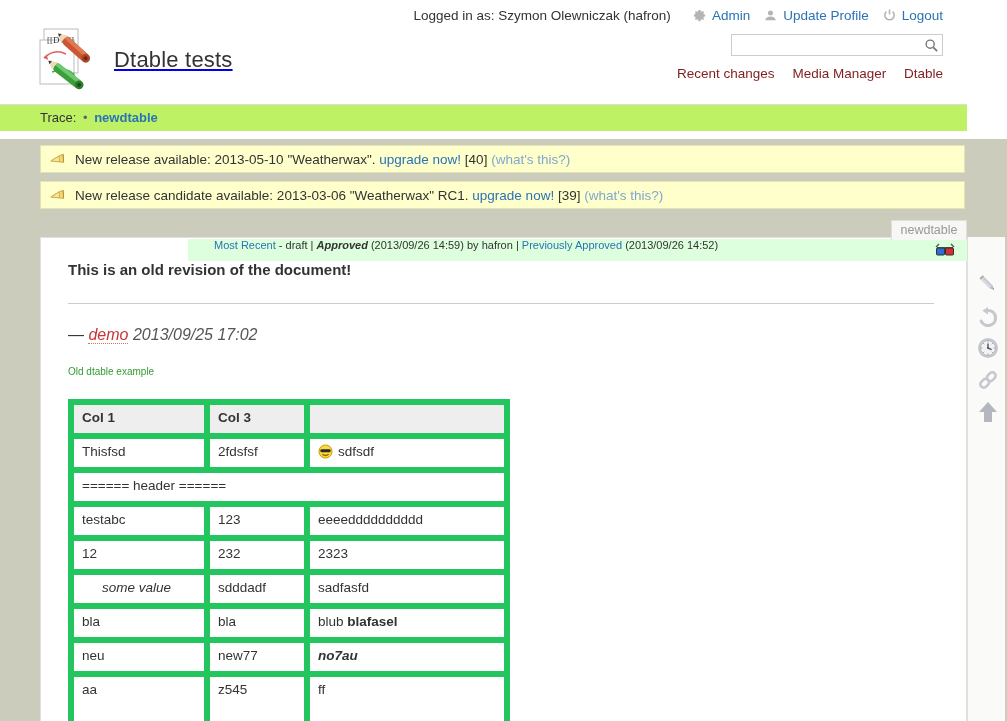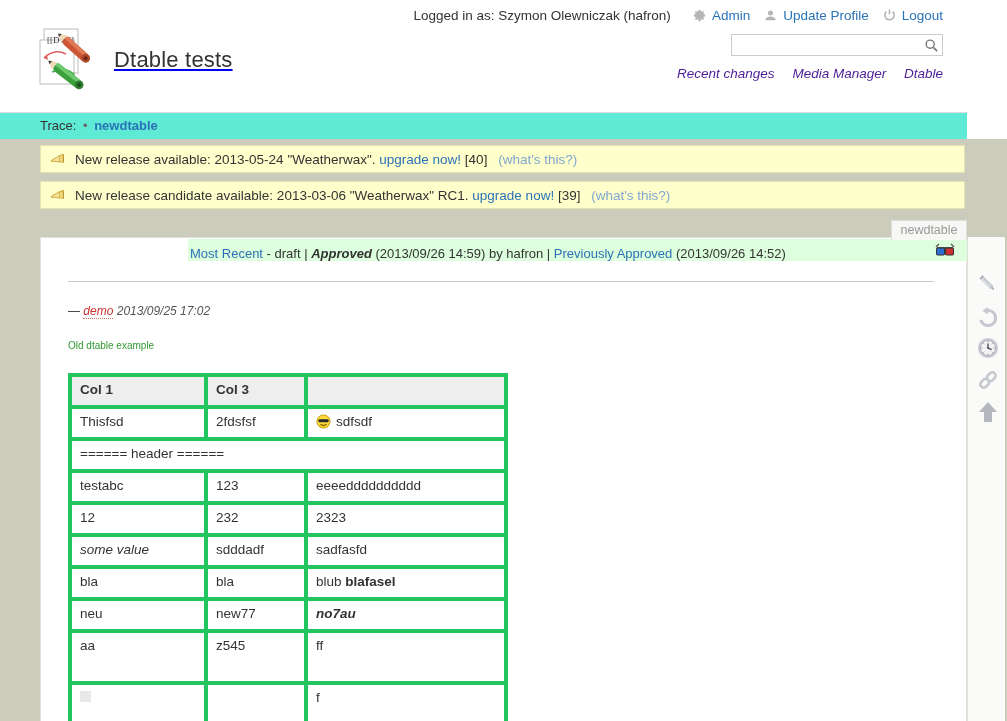--- a/index.html
+++ b/index.html
@@ -87,32 +87,31 @@
     line-height: 0;
   }
   
   .site-links {
     position: absolute;
     right: 24px; top: 66px;
     font-size: 13.5px;
     white-space: nowrap;
   }
   .site-links a {
-    color: #4c1d95;
+    color: #7f1d1d;
     text-decoration: none;
     margin-left: 14px;
-    font-style: italic;
   }
   
   .trace-bar {
     position: absolute;
-    left: 0; top: 112px;
+    left: 0; top: 104px;
     width: 967px;
     height: 27px;
-    background: #5eead4;
+    background: #bef264;
     border-top: 1px solid #dddddd;
     box-sizing: border-box;
     padding-left: 45px;
   }
   .trace-inner {
     position: absolute;
     left: 40px; top: 5px;
     font-size: 13px;
     color: #333;
   }
@@ -132,21 +131,21 @@
     border: 1px solid #e3e3b3;
     box-sizing: border-box;
     display: flex;
     align-items: center;
     padding-left: 8px;
     font-size: 13.5px;
     color: #333;
   }
   .notice .horn { margin-right: 9px; line-height: 0; }
   .notice a { color: #2b73b7; text-decoration: none; }
-  .notice .whats { color: #7fa7d0; margin-left: 7px; }
+  .notice .whats { color: #7fa7d0; }
   .notice .brackets { color: #333; }
   .notice-1 { top: 145px; }
   .notice-2 { top: 181px; }
   
   .grey-gap {
     position: absolute;
     left: 0; top: 139px;
     width: 1007px;
     height: 582px;
     background: #ccccbc;
@@ -189,25 +188,25 @@
     line-height: 19px;
     z-index: 6;
   }
   
   .rev-bar {
     position: absolute;
     left: 188px; top: 239px;
     width: 779px;
     height: 22px;
     background: #ddffdd;
-    font-size: 13px;
+    font-size: 11px;
     color: #333;
     display: flex;
-    align-items: flex-end;
-    padding-left: 2px;
+    align-items: flex-start;
+    padding-left: 26px;
     box-sizing: border-box;
     z-index: 5;
     white-space: nowrap;
   }
   .rev-bar a { color: #2b73b7; text-decoration: none; }
   .rev-bar .approved { font-weight: bold; font-style: italic; }
   .diff-icon-holder {
     position: absolute;
     right: 12px; top: 2px;
     line-height: 0;
@@ -227,21 +226,21 @@
   }
   .hr-line {
     margin: 22px 0 0 0;
     width: 866px;
     height: 1px;
     background: #cccccc;
     border: 0;
   }
   .sig-line {
     margin-top: 22px;
-    font-size: 12px;
+    font-size: 16px;
     font-style: italic;
     color: #555;
   }
   .sig-line .dash { font-style: normal; color: #333; }
   .sig-line a {
     color: #cc3333;
     text-decoration: none;
     border-bottom: 1px dotted #cc7755;
   }
   .green-note {
@@ -255,34 +254,34 @@
     margin-top: 22px;
     table-layout: fixed;
     font-size: 13.5px;
     color: #333;
     background: #ffffff;
   }
   table.dtable col.c1 { width: 136px; }
   table.dtable col.c2 { width: 100px; }
   table.dtable col.c3 { width: 200px; }
   table.dtable th, table.dtable td {
-    border: 4px solid #22c55e;
+    border: 6px solid #22c55e;
     padding: 5px 8px;
     text-align: left;
     vertical-align: top;
     font-weight: normal;
     height: 18px;
   }
   table.dtable th {
     background: #eeeeee;
     font-weight: bold;
     color: #333;
   }
   table.dtable td.span3 { }
-  table.dtable td .it { font-style: italic; }
+  table.dtable td .it { font-style: italic; margin-left: 20px; }
   table.dtable td .bd { font-weight: bold; }
   table.dtable td .bdit { font-weight: bold; font-style: italic; }
   table.dtable tr.tall td { height: 38px; }
   .cell-flex { display: flex; align-items: center; gap: 5px; }
   .grey-box {
     display: inline-block;
     width: 11px; height: 11px;
     background: #e8e8e8;
   }
   
@@ -426,21 +425,21 @@
   </div>
 
   <div class="notice notice-1">
     <span class="horn">
       <svg width="17" height="15" viewBox="0 0 18 16">
         <path d="M2 9.5 L11 4 L15 2.5 L15.5 11 L11 10.5 Z" fill="#f2d67a" stroke="#c9a83c" stroke-width="1"></path>
         <path d="M2 9.5 L11 4 L11 10.5 Z" fill="#f7e49f" stroke="#c9a83c" stroke-width="0.8"></path>
         <path d="M15 2.5 L15.5 11" stroke="#b2922f" stroke-width="1"></path>
       </svg>
     </span>
-    <span>New release available: 2013-05-24 "Weatherwax".</span>&nbsp;<a href="#">upgrade now!</a>&nbsp;<span class="brackets">[40]</span>&nbsp;<a href="#" class="whats">(what's this?)</a>
+    <span>New release available: 2013-05-10 "Weatherwax".</span>&nbsp;<a href="#">upgrade now!</a>&nbsp;<span class="brackets">[40]</span>&nbsp;<a href="#" class="whats">(what's this?)</a>
   </div>
 
   <div class="notice notice-2">
     <span class="horn">
       <svg width="17" height="15" viewBox="0 0 18 16">
         <path d="M2 9.5 L11 4 L15 2.5 L15.5 11 L11 10.5 Z" fill="#f2d67a" stroke="#c9a83c" stroke-width="1"></path>
         <path d="M2 9.5 L11 4 L11 10.5 Z" fill="#f7e49f" stroke="#c9a83c" stroke-width="0.8"></path>
         <path d="M15 2.5 L15.5 11" stroke="#b2922f" stroke-width="1"></path>
       </svg>
     </span>
@@ -457,20 +456,21 @@
       <svg width="20" height="18" viewBox="0 0 20 18">
         <path d="M2 6 h16 v2 h-16 z" fill="#555"></path>
         <rect x="1.5" y="7" width="8" height="7" rx="1" fill="#2b6fd0" stroke="#333" stroke-width="1"></rect>
         <rect x="10.5" y="7" width="8" height="7" rx="1" fill="#d03030" stroke="#333" stroke-width="1"></rect>
         <path d="M1 6 L4 3 M19 6 L16 3" stroke="#555" stroke-width="1.4" fill="none"></path>
       </svg>
     </span>
   </div>
 
   <div class="page-body">
+    <div class="old-rev-msg">This is an old revision of the document!</div>
     <hr class="hr-line">
     <div class="sig-line">
       <span class="dash">—</span>
       <a href="#">demo</a>
       <span>2013/09/25 17:02</span>
     </div>
     <div class="green-note">Old dtable example</div>
 
     <table class="dtable">
       <colgroup>

